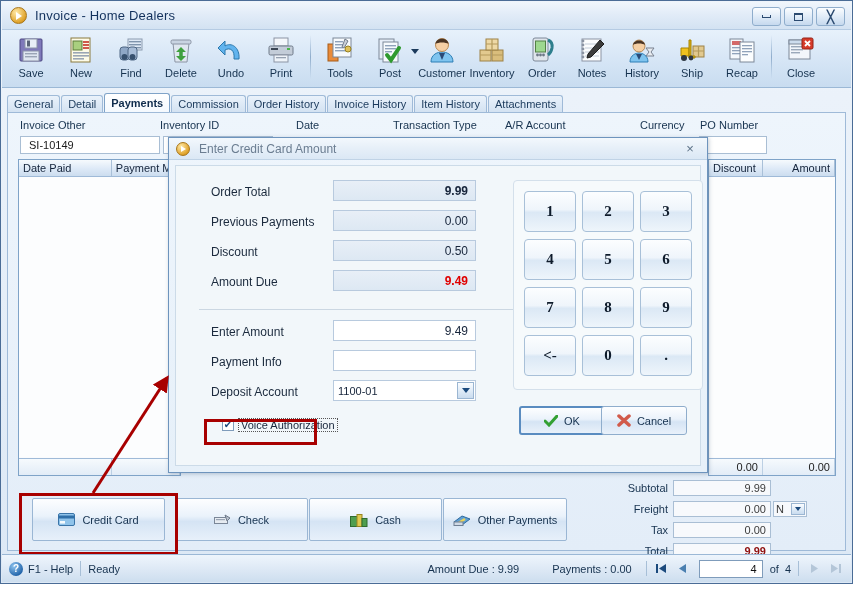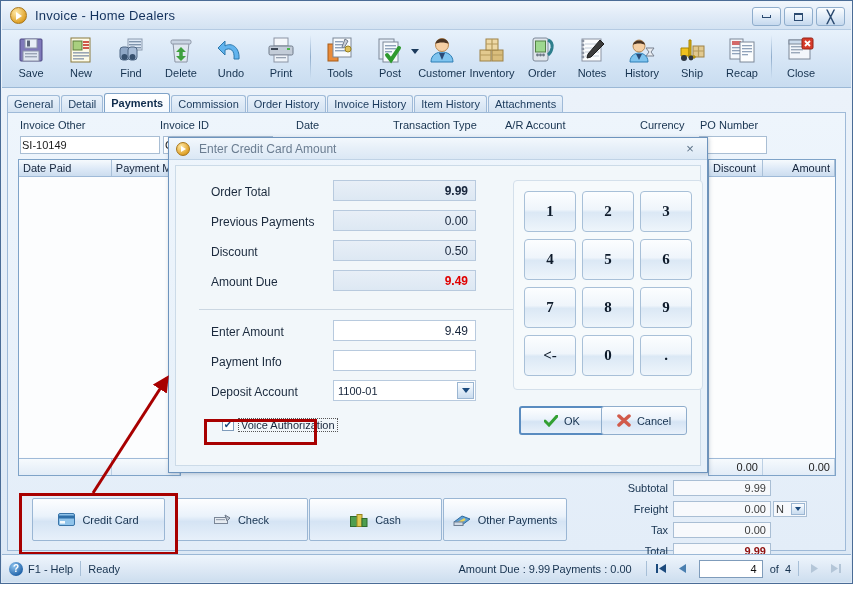--- a/index.html
+++ b/index.html
@@ -103,21 +103,21 @@
 
   
   #formpanel {
     position: absolute; left: 6px; top: 111px; right: 6px; bottom: 32px;
     background: linear-gradient(#eef5fc, #e3edf8);
     border: 1px solid #9fbad8;
   }
   .hdr-lbl { position: absolute; font-size: 11px; color: #16324f; }
   .fld {
     position: absolute; background: #fff; border: 1px solid #a9bed4;
-    font-size: 11px; color: #1a1a1a; padding: 1px 1px;
+    font-size: 11px; color: #1a1a1a; padding: 1px 8px;
     display: flex; align-items: center; text-align: right;
   }
 
   
   .grid {
     position: absolute; background: #fafbfd;
     border: 1px solid #7fa3c8;
   }
   .grid-head {
     height: 17px; display: flex;
@@ -574,21 +574,21 @@
         <span>Item History</span>
       </div>
     <div class="tab">
         <span>Attachments</span>
       </div>
   </div>
 
   <div id="formpanel">
 
     <div class="hdr-lbl" style="left:12px; top:6px;">Invoice Other</div>
-    <div class="hdr-lbl" style="left:152px; top:6px;">Invoice ID</div>
+    <div class="hdr-lbl" style="left:152px; top:6px;">Inventory ID</div>
     <div class="hdr-lbl" style="left:288px; top:6px;">Date</div>
     <div class="hdr-lbl" style="left:385px; top:6px;">Transaction Type</div>
     <div class="hdr-lbl" style="left:497px; top:6px;">A/R Account</div>
     <div class="hdr-lbl" style="left:632px; top:6px;">Currency</div>
     <div class="hdr-lbl" style="left:692px; top:6px;">PO Number</div>
 
     <div class="fld" style="left:12px; top:23px; width:140px; height:18px;">SI-10149</div>
     <div class="fld" style="left:155px; top:23px; width:110px; height:18px;">C</div>
     <div class="fld" style="left:691px; top:23px; width:68px; height:18px;"></div>
 
@@ -752,21 +752,21 @@
     <line x1="92" y1="492" x2="166" y2="377" stroke="#a80000" stroke-width="3" marker-end="url(#ah)"></line>
   </svg>
 
   <div id="statusbar">
     <div class="helpico">?</div>
     <span style="margin-left:5px;">F1 - Help</span>
     <span class="sb-sep"></span>
     <span>Ready</span>
 
     <span style="margin-left:auto;">Amount Due : 9.99</span>
-    <span style="margin-left:2px;">Payments : 0.00</span>
+    <span style="margin-left:33px;">Payments : 0.00</span>
     <span class="sb-sep" style="margin-left:14px;"></span>
 
     <span class="navbtn">
       <svg width="11" height="11" viewBox="0 0 11 11">
           <rect x="0" y="1" width="2" height="9" fill="#1b4a7d"></rect>
           <path d="M10 1 L3 5.5 L10 10 z" fill="#1b4a7d"></path>
         </svg>
     </span>
     <span class="navbtn" style="margin-left:5px;">
       <svg width="11" height="11" viewBox="0 0 11 11">

